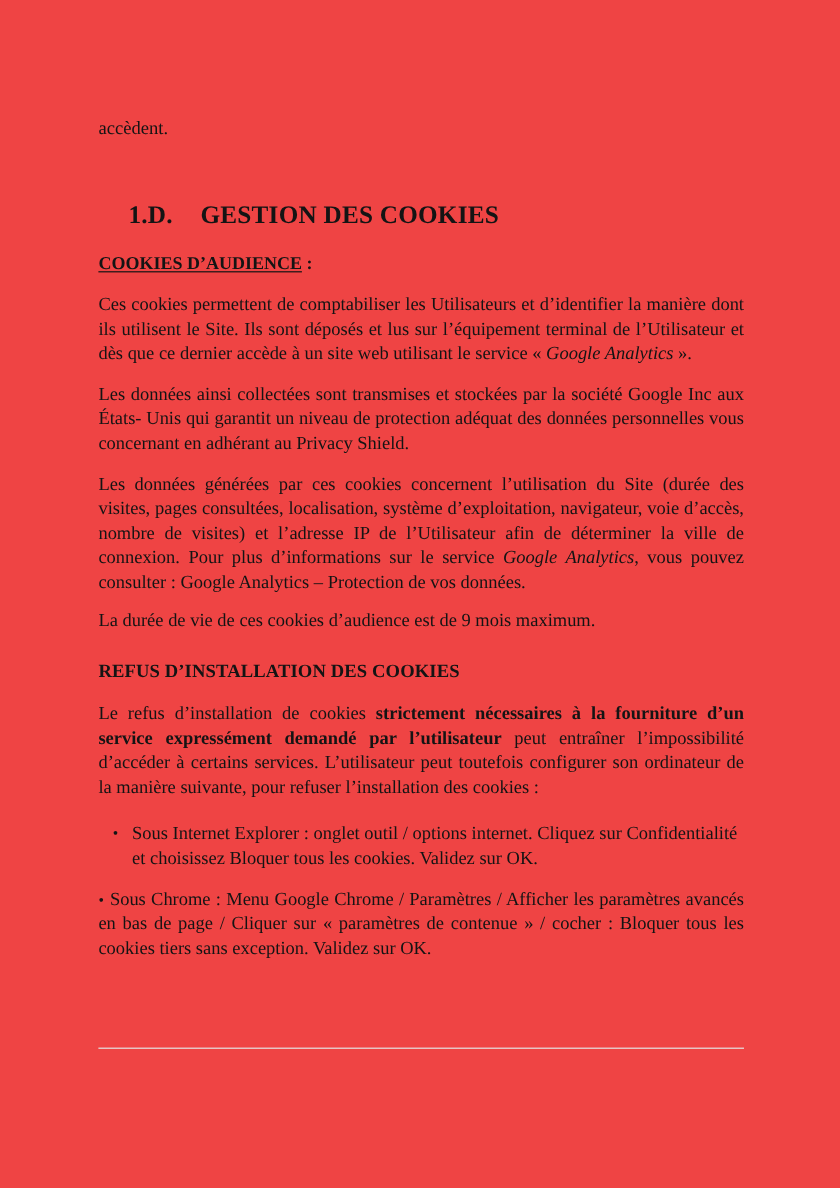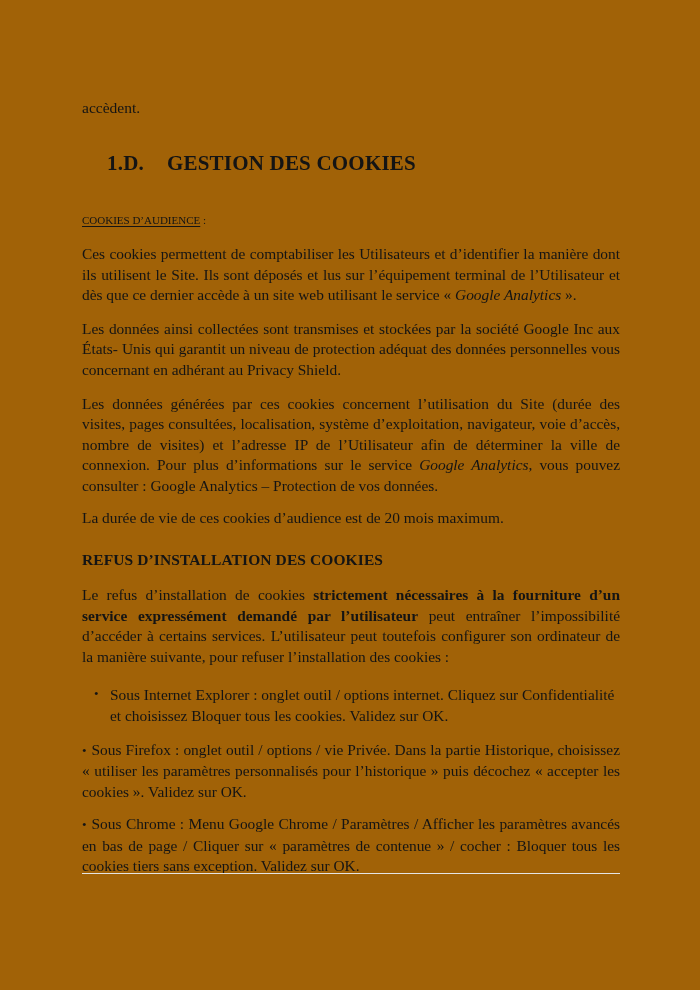--- a/index.html
+++ b/index.html
@@ -14,21 +14,21 @@
     font-family: "Liberation Serif", "DejaVu Serif", serif;
     color: #141414;
     overflow: hidden;
   }
 
   .page {
     position: absolute;
     left: 0; top: 0;
     width: 700px;
     height: 990px;
-    background: #a16207;
+    background: #ef4444;
   }
 
   .content {
     position: absolute;
     left: 82px;
     top: 0;
     width: 538px;
   }
 
   
@@ -37,21 +37,21 @@
     left: 0;
     top: 98px;
     font-size: 15.5px;
     line-height: 20px;
   }
 
   
   .section-heading {
     position: absolute;
     left: 0;
-    top: 151px;
+    top: 167px;
     width: 538px;
     font-size: 21px;
     font-weight: bold;
     letter-spacing: 0.2px;
     white-space: nowrap;
   }
   .section-heading .num {
     display: inline-block;
     width: 60px;
     margin-left: 25px;
@@ -68,22 +68,22 @@
   p {
     margin: 0 0 13px 0;
     font-size: 15.4px;
     line-height: 20.6px;
     text-align: justify;
     text-justify: inter-word;
   }
 
   .sub-heading {
     margin: 0 0 14px 0;
-    font-size: 11px;
-    font-weight: normal;
+    font-size: 15px;
+    font-weight: bold;
     line-height: 20px;
   }
   .sub-heading .u {
     text-decoration: underline;
     text-underline-offset: 1.5px;
   }
 
   .block-heading {
     margin: 22px 0 15px 0;
     font-size: 15.5px;
@@ -162,31 +162,30 @@
       <div class="sub-heading">
         <span class="u">COOKIES D’AUDIENCE</span><span> :</span>
       </div>
 
       <p><span>Ces cookies permettent de comptabiliser les Utilisateurs et d’identifier la manière dont ils utilisent le Site. Ils sont déposés et lus sur l’équipement terminal de l’Utilisateur et dès que ce dernier accède à un site web utilisant le service « </span><em class="it">Google Analytics</em><span> ».</span></p>
 
       <p>Les données ainsi collectées sont transmises et stockées par la société Google Inc aux États- Unis qui garantit un niveau de protection adéquat des données personnelles vous concernant en adhérant au Privacy Shield.</p>
 
       <p class="tight"><span>Les données générées par ces cookies concernent l’utilisation du Site (durée des visites, pages consultées, localisation, système d’exploitation, navigateur, voie d’accès, nombre de visites) et l’adresse IP de l’Utilisateur afin de déterminer la ville de connexion. Pour plus d’informations sur le service </span><em class="it">Google Analytics</em><span>, vous pouvez consulter : </span><span class="lnk">Google Analytics –</span><span> </span><span class="lnk">Protection de vos données.</span></p>
 
-      <p>La durée de vie de ces cookies d’audience est de 20 mois maximum.</p>
+      <p>La durée de vie de ces cookies d’audience est de 9 mois maximum.</p>
 
       <div class="block-heading">REFUS D’INSTALLATION DES COOKIES</div>
 
       <p><span>Le refus d’installation de cookies </span><strong class="bd">strictement nécessaires à la fourniture d’un service expressément demandé par l’utilisateur</strong><span> peut entraîner l’impossibilité d’accéder à certains services. L’utilisateur peut toutefois configurer son ordinateur de la manière suivante, pour refuser l’installation des cookies :</span></p>
 
       <div class="bullet-indent">
         <span class="marker">•</span><span>Sous Internet Explorer : onglet outil / options internet. Cliquez sur Confidentialité et choisissez Bloquer tous les cookies. Validez sur OK.</span>
       </div>
 
-      <p class="bullet-flush"><span class="marker-inline">•</span><span>Sous Firefox : onglet outil / options / vie Privée. Dans la partie Historique, choisissez « utiliser les paramètres personnalisés pour l’historique » puis décochez « accepter les cookies ». Validez sur OK.</span></p>
 
       <p class="bullet-flush"><span class="marker-inline">•</span><span>Sous Chrome : Menu Google Chrome / Paramètres / Afficher les paramètres avancés en bas de page / Cliquer sur «  paramètres de contenue » / cocher : Bloquer tous les cookies tiers sans exception. Validez sur OK.</span></p>
 
     </div>
   </div>
 
   <div class="footer-rule"></div>
 
 </div>
 

